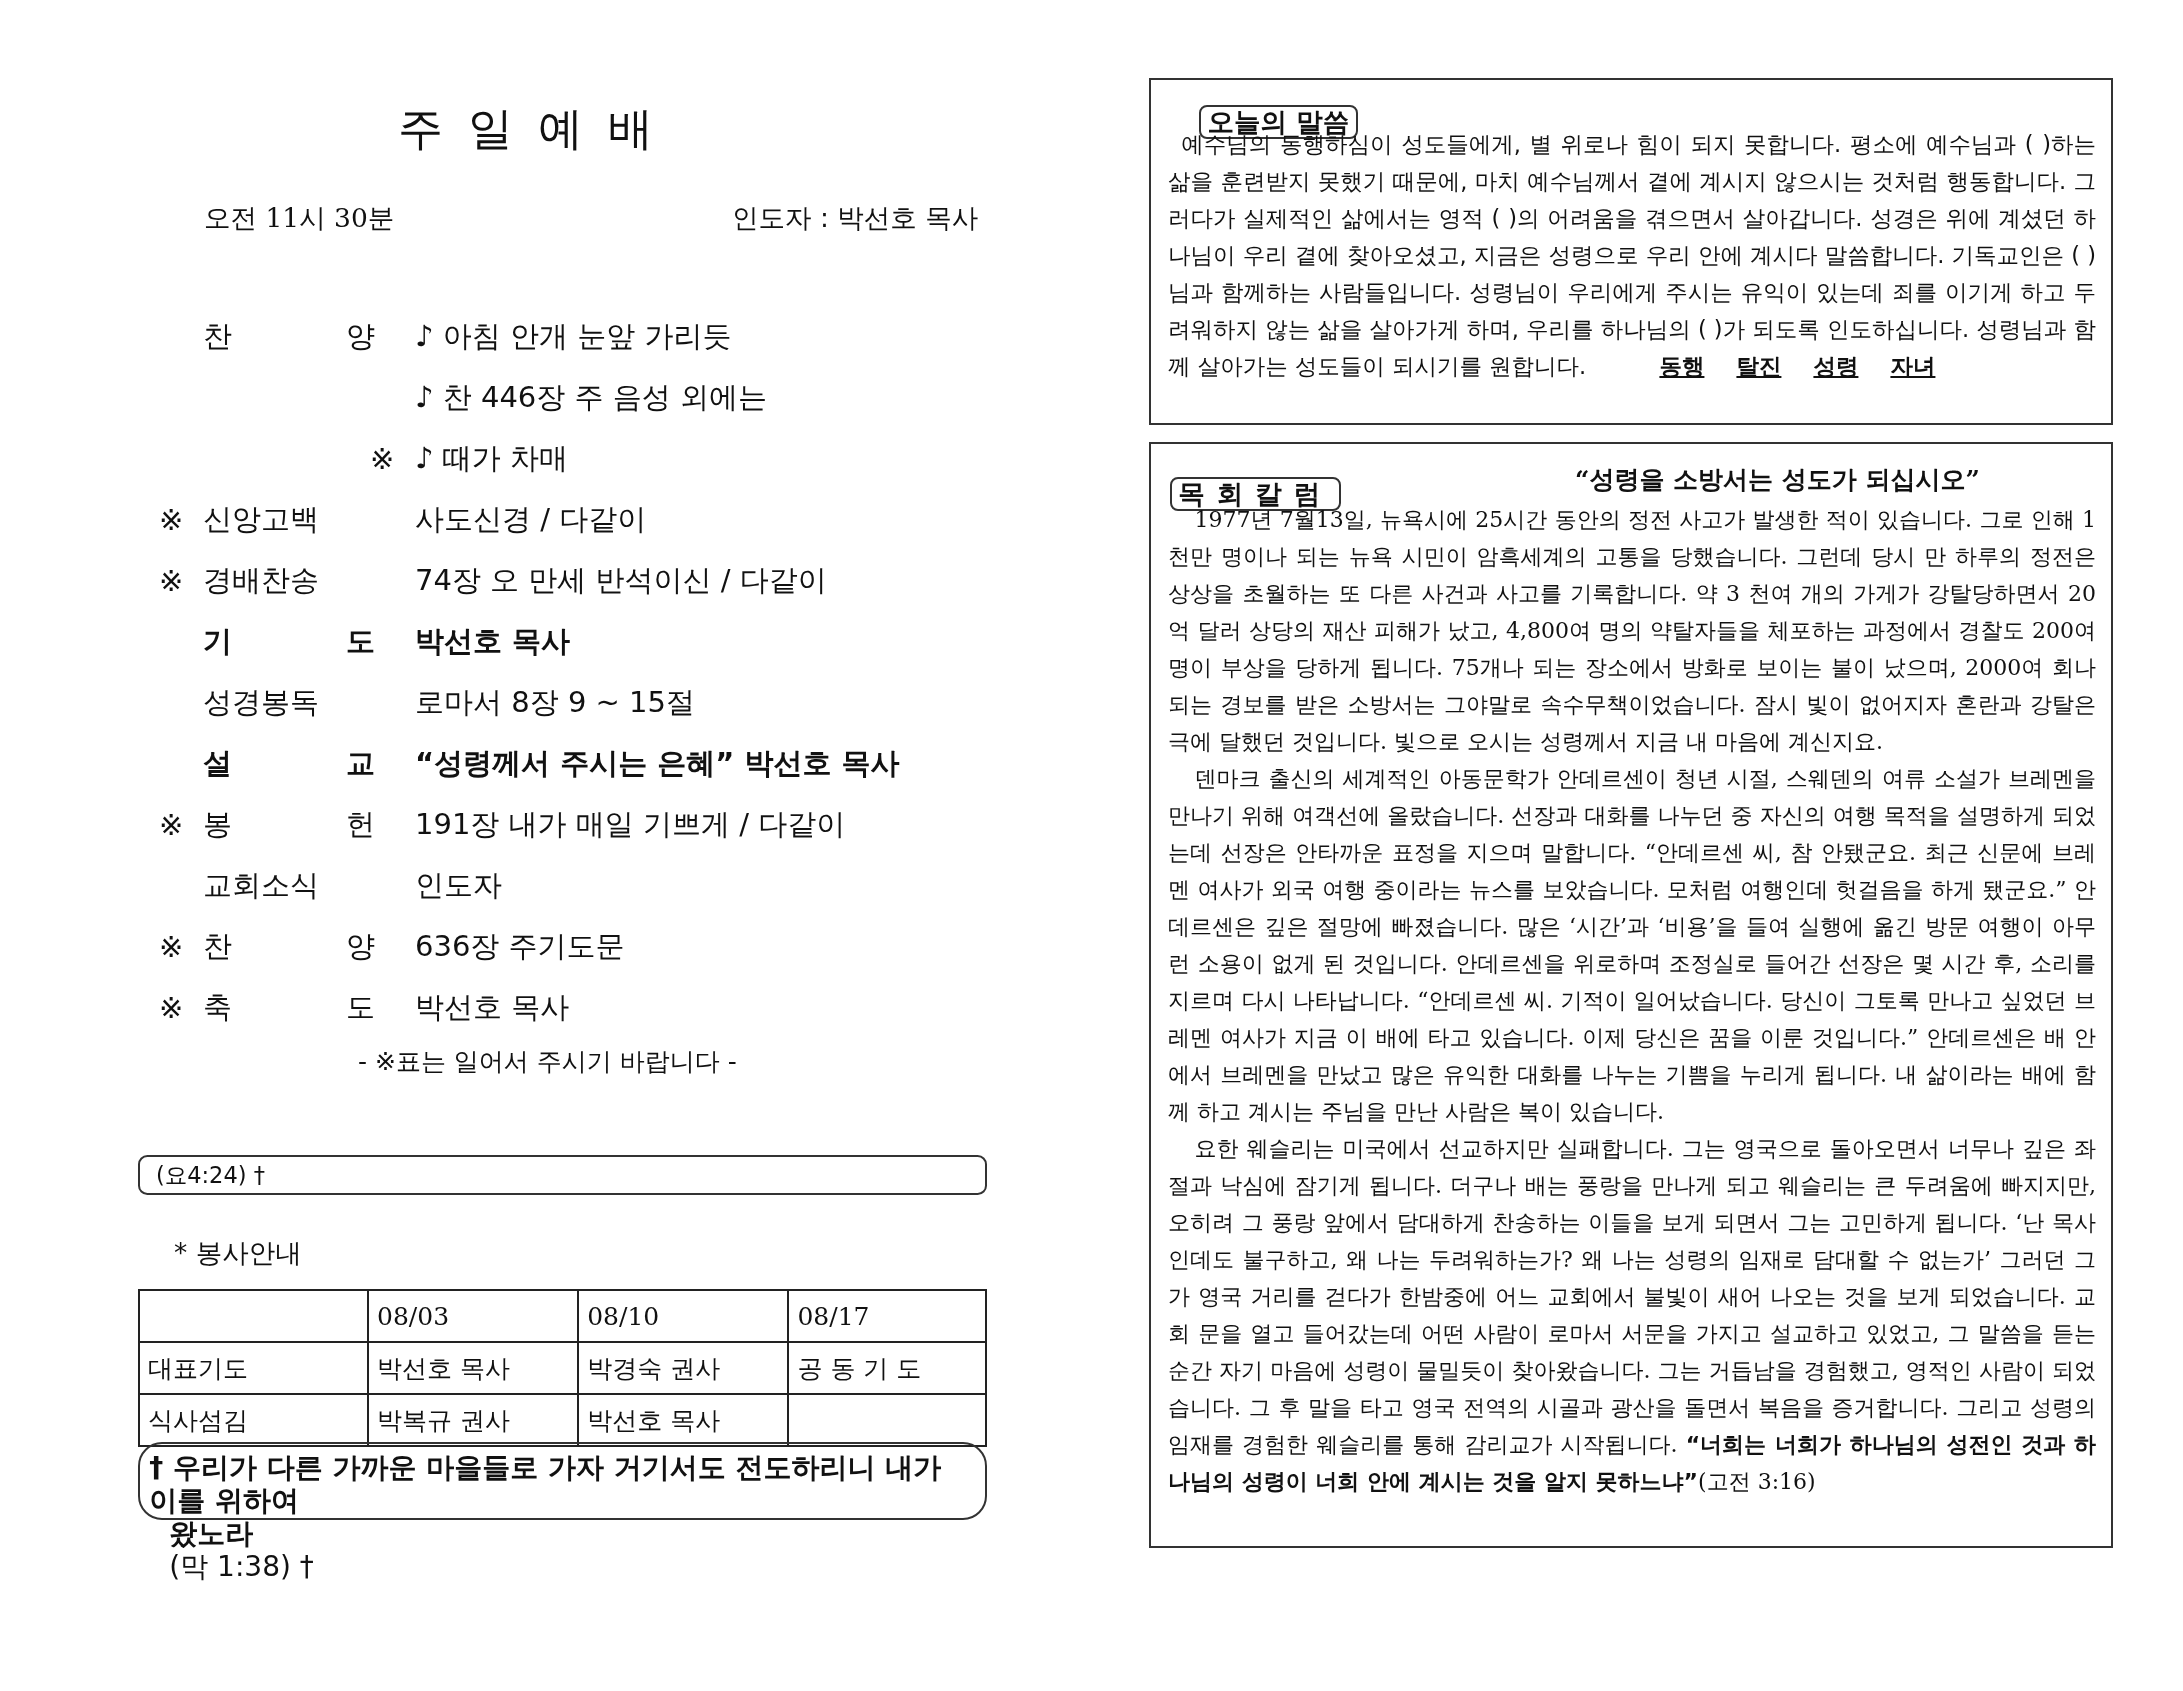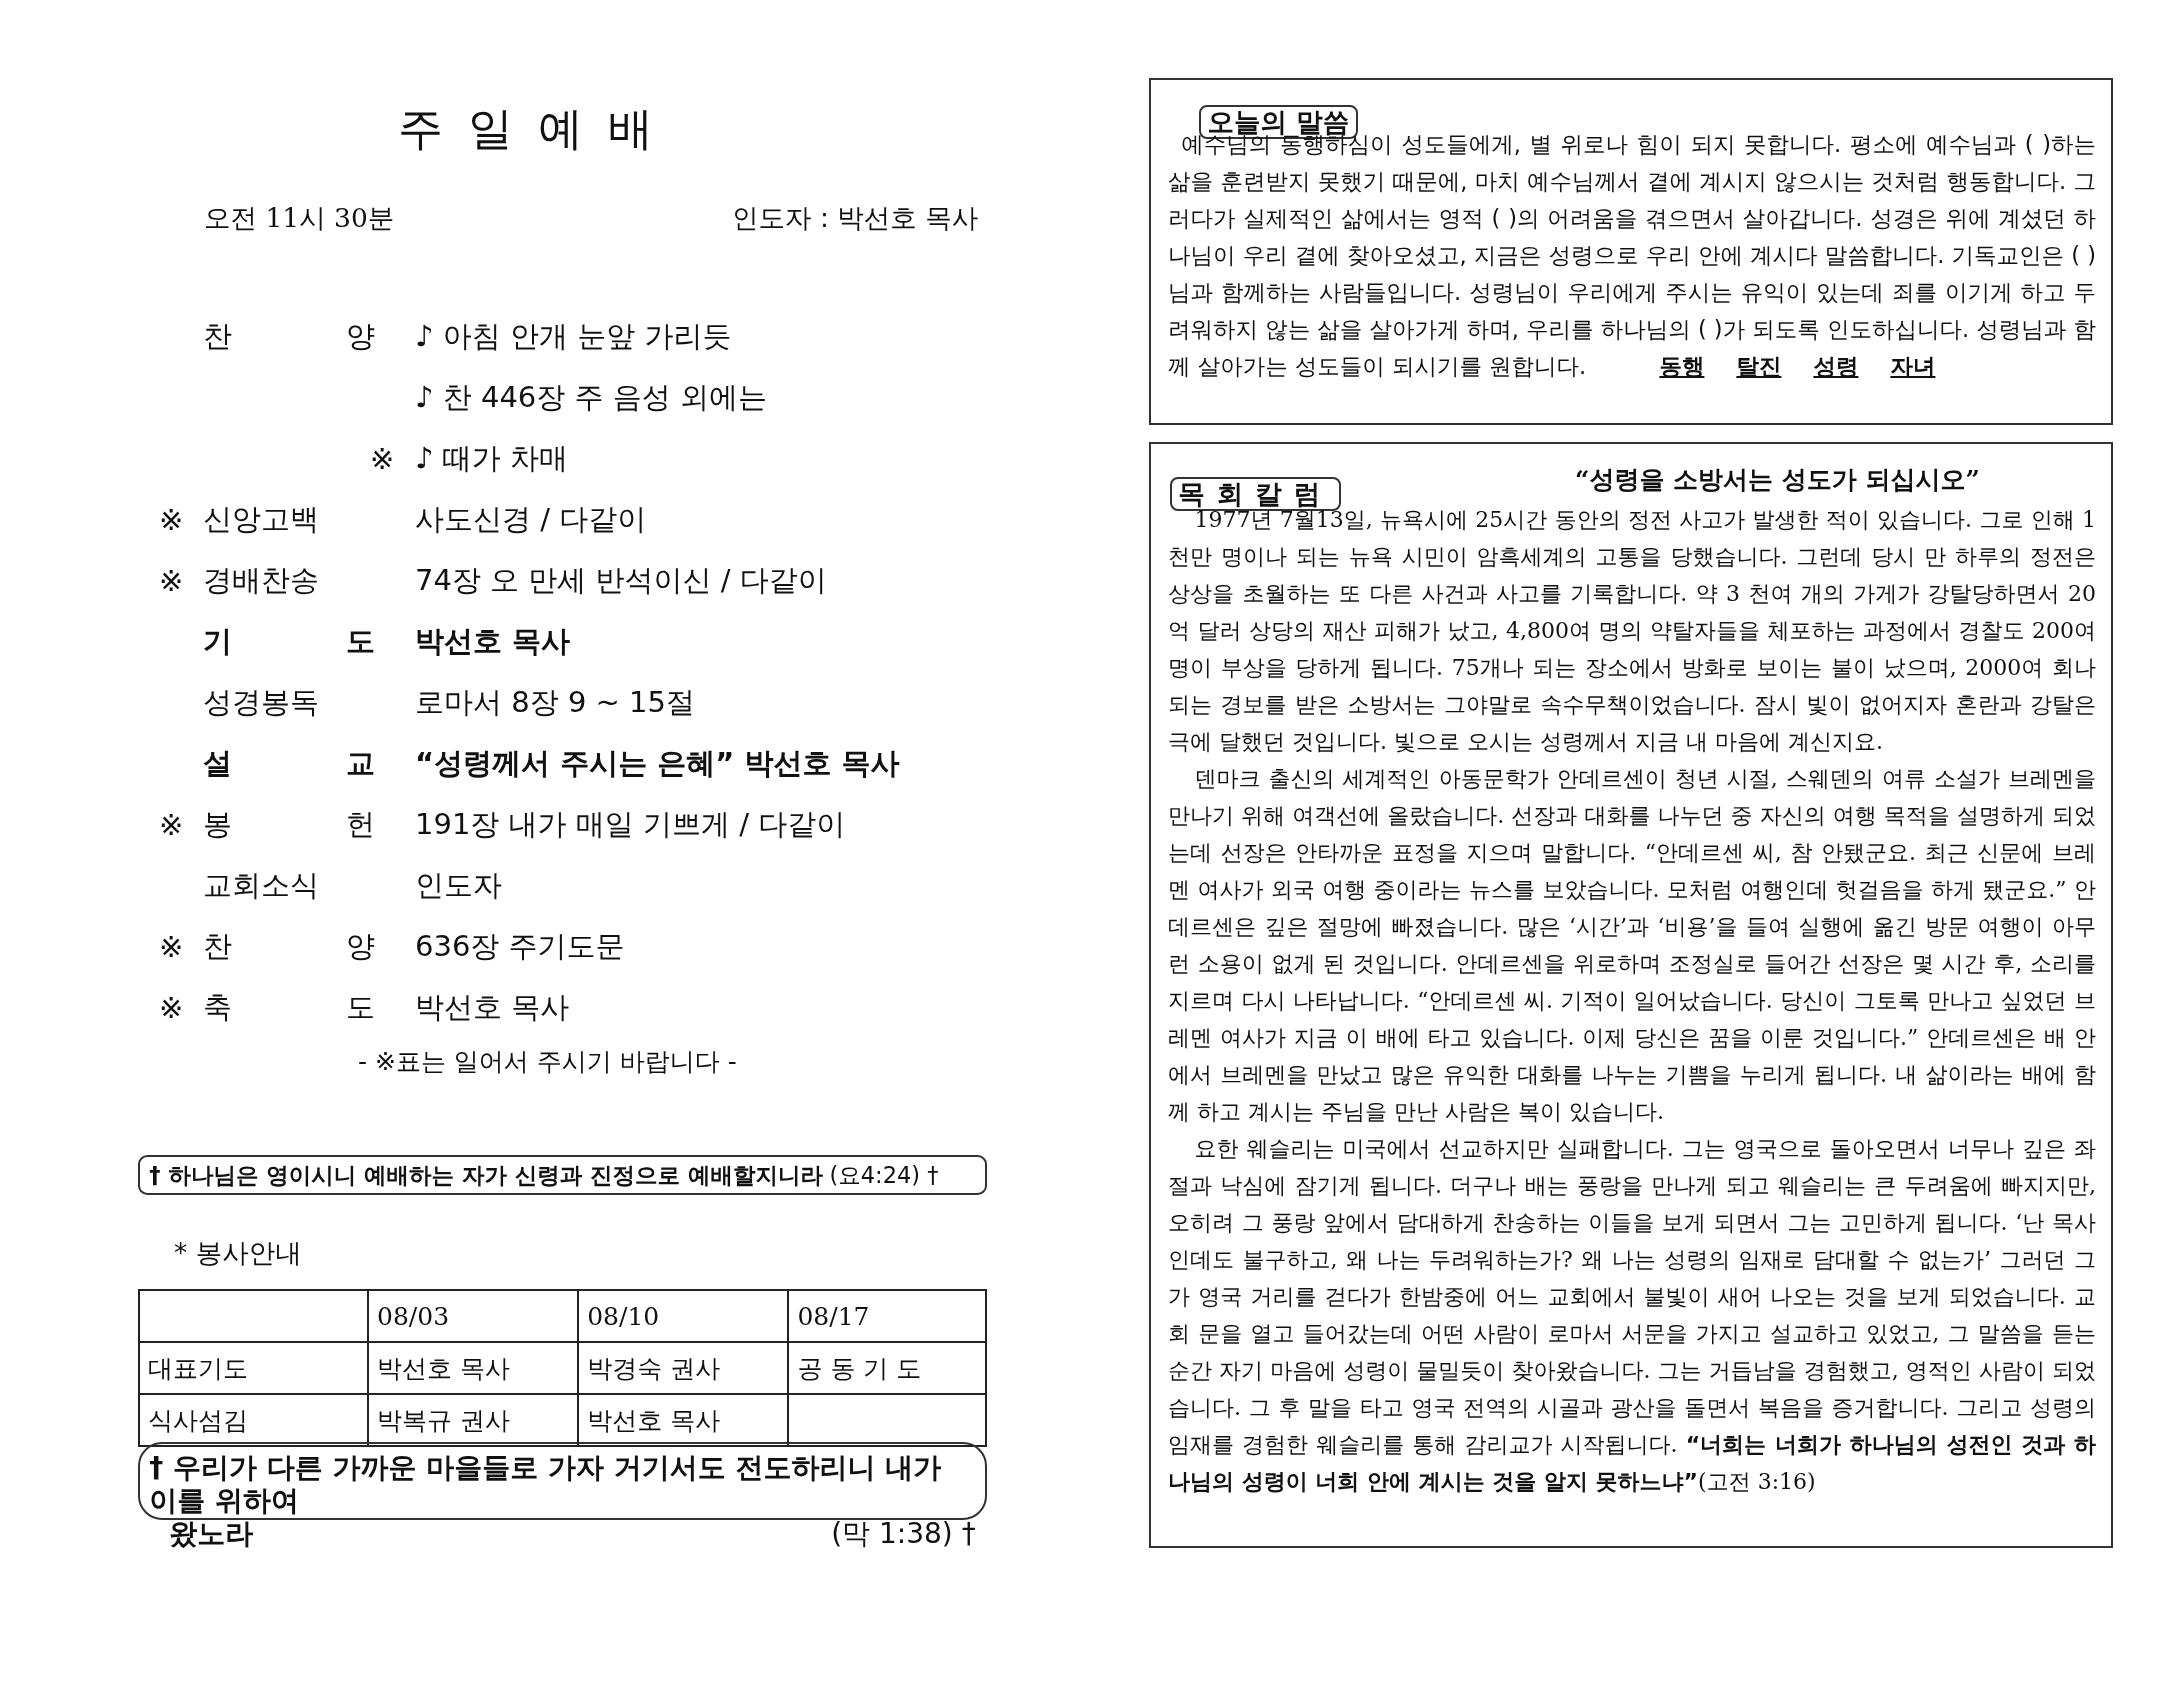--- a/index.html
+++ b/index.html
@@ -17,21 +17,21 @@
   .row .submark { position:absolute; left:211px; }
   .bold { font-weight:bold; }
   .note { left:358px; top:1045px; font-size:25px; }
   .verse1 { left:138px; top:1155px; width:849px; height:40px; border:2px solid #333; border-radius:9.3px; font-size:22.5px; font-weight:bold; display:flex; align-items:center; padding:0 9.3px; box-sizing:border-box; white-space:nowrap; }
   .verse1 .ref { font-weight:normal; margin-left:6.6px; }
   .svc-title { left:174px; top:1235px; font-size:26.5px; }
   table.svc { position:absolute; left:138px; top:1289px; width:849px; border-collapse:collapse; font-family:"DejaVu Serif", serif; font-size:25px; }
   table.svc td { border:2px solid #222; height:34px; text-align:left; padding:8px; }
   table.svc td.first { width:211px;margin-top:44px; }
   .verse2 { left:138px; top:1442px; width:849px; height:78px; border:2px solid #333; border-radius:24px; font-size:28px; font-weight:bold; box-sizing:border-box; padding:6.6px 9.3px; line-height:33px; }
-  .verse2 .l2 { display:flex; justify-content:space-between; padding-left:20px; }
+  .verse2 .l2 { display:flex; justify-content:space-between; padding-left:20px;flex-direction:column; }
   .verse2 .ref { font-weight:normal; }
   .box1 { left:1149px; top:78px; width:964px; height:347px; border:2px solid #333; box-sizing:border-box; }
   .box2 { left:1149px; top:442px; width:964px; height:1106px; border:2px solid #333; box-sizing:border-box; }
   .tag { position:absolute; border:2px solid #333; border-radius:8px; font-weight:bold; font-size:26.5px; padding:0 6.6px; height:34px; display:flex; align-items:center; box-sizing:border-box;margin-top:16px; }
   .tag1 { left:48px; top:9.3px; }
   .tag2 { left:18.6px; top:17px; letter-spacing:12px; }
   .col-title { position:absolute; left:424px; top:18.6px; font-size:25px; font-weight:bold; font-family:"DejaVu Serif", serif; }
   .para1 { position:absolute; left:17px; top:46px; width:928px; font-size:22.5px; line-height:37px; text-align:justify; }
   .para1 .indent { padding-left:13.3px; }
   .answers { display:inline-block; margin-left:66px; font-weight:bold; }
@@ -117,21 +117,20 @@
         <span>축</span>
         <span>도</span>
       </span>
     <span class="content">박선호 목사</span>
   </div>
 </div>
 
 <div class="abs note">- ※표는 일어서 주시기 바랍니다 -</div>
 
 <div class="abs verse1">
-  <span>† 하나님은 영이시니 예배하는 자가 신령과 진정으로 예배할지니라</span>
   <span class="ref">(요4:24) †</span>
 </div>
 
 <div class="abs svc-title">* 봉사안내</div>
 
 <table class="svc">
   <tbody>
       <tr>
     <td class="first"></td>
     <td>08/03</td>

